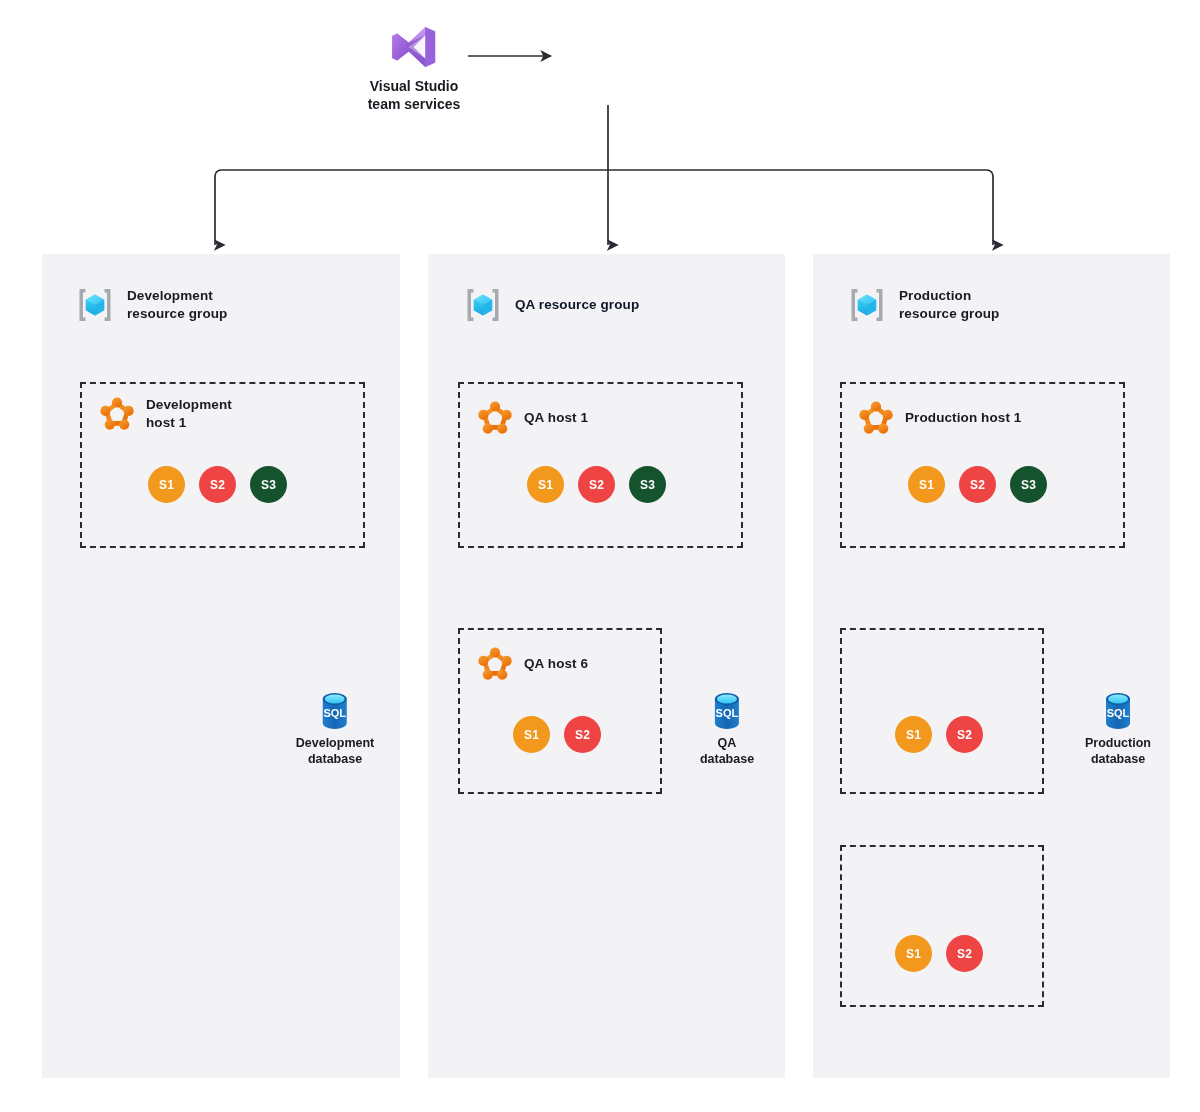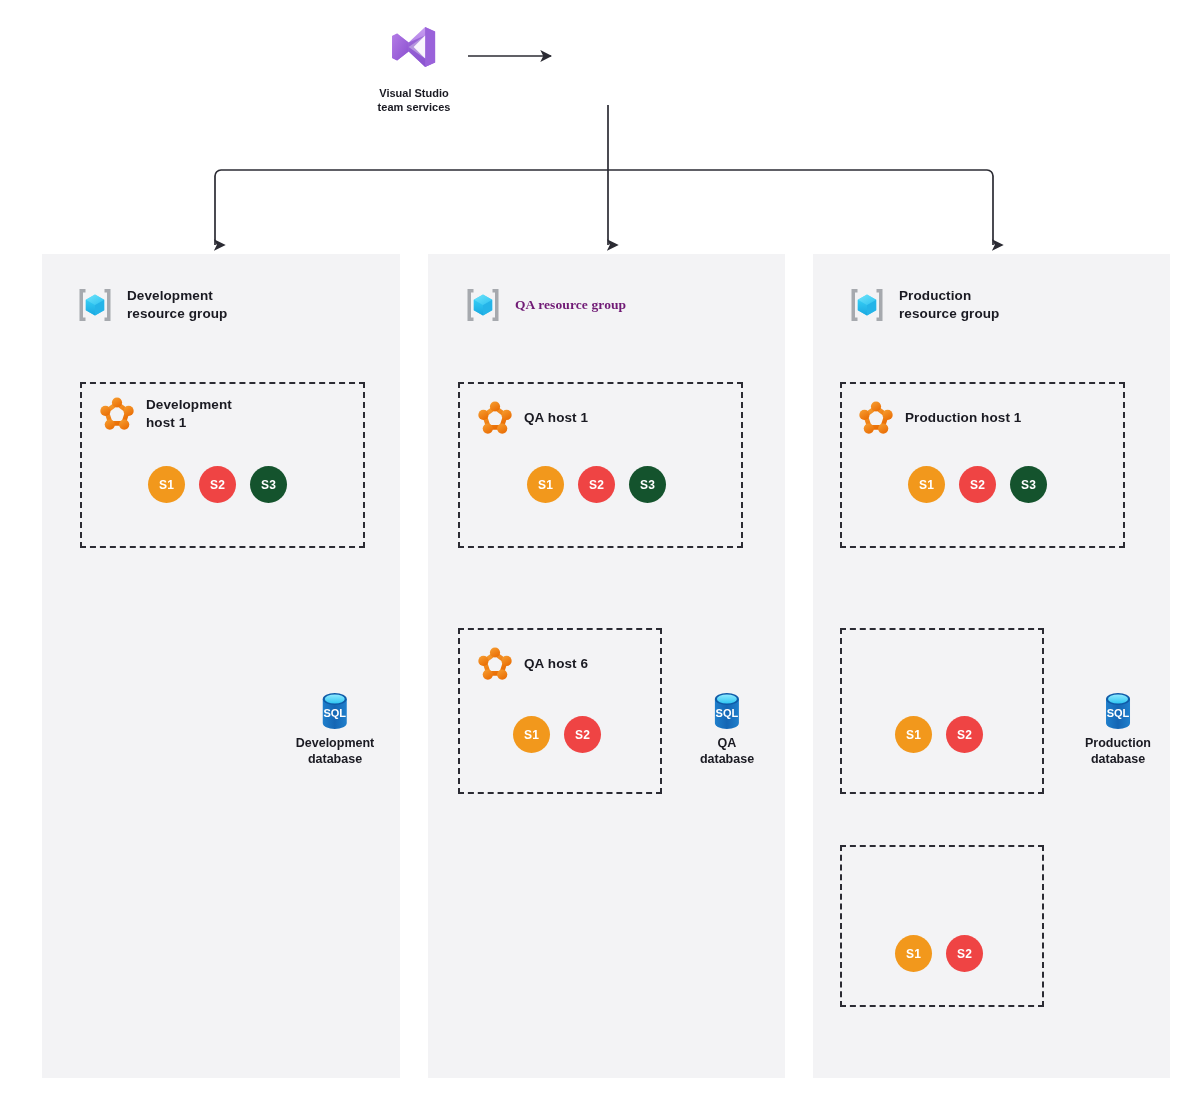--- a/index.html
+++ b/index.html
@@ -82,22 +82,22 @@
 
   
   .top-node {
     position: absolute;
     display: flex;
     flex-direction: column;
     align-items: center;
     transform: translateX(-50%);
   }
   .top-node .cap {
-    margin-top: 16px;
-    font-size: 11px;
+    margin-top: 7px;
+    font-size: 14px;
     font-weight: bold;
     color: #1a1a22;
     text-align: center;
     line-height: 1.3;
     white-space: pre-line;
   }
 
   
   .db-node {
     position: absolute;
@@ -275,21 +275,21 @@
         <path d="M9.5 3 L3.5 3 L3.5 35 L9.5 35 L9.5 31.5 L7 31.5 L7 6.5 L9.5 6.5 Z" fill="#a6a9ae"></path>
         <path d="M28.5 3 L34.5 3 L34.5 35 L28.5 35 L28.5 31.5 L31 31.5 L31 6.5 L28.5 6.5 Z" fill="#a6a9ae"></path>
         <g transform="translate(19,19)">
           <path d="M0 -10.5 L9.2 -5.2 L9.2 5.2 L0 10.5 L-9.2 5.2 L-9.2 -5.2 Z" fill="url(#gCubeR)"></path>
           <path d="M0 -10.5 L9.2 -5.2 L0 0 L-9.2 -5.2 Z" fill="url(#gCubeTop)"></path>
           <path d="M-9.2 -5.2 L0 0 L0 10.5 L-9.2 5.2 Z" fill="url(#gCubeL)"></path>
           <path d="M9.2 -5.2 L9.2 5.2 L0 10.5 L0 0 Z" fill="#25b4e8"></path>
         </g>
       </svg>
     </span>
-    <span class="label-13" style="font-weight:bold; white-space:pre-line; color:#701a75; line-height:1.3;font-family:Liberation Serif, serif;">QA resource group</span>
+    <span class="label-13" style="font-weight:bold; white-space:pre-line; color:#0f172a; line-height:1.3;">QA resource group</span>
   </div>
 
   <div class="host-box" style="left:458px; top:382px; width:285px; height:166px;"></div>
 
   <div class="host-head" style="left:477px; top:400px;">
     <span>
       <svg width="36" height="36" viewBox="0 0 36 36">
         <path d="M18 7.5 L28.5 15.1 L24.5 27.4 L11.5 27.4 L7.5 15.1 Z" fill="none" stroke="url(#gHost)" stroke-width="4.6"></path>
         <circle cx="18" cy="6.5" r="5.1" fill="url(#gHost)"></circle>
         <circle cx="29.6" cy="14.9" r="5.1" fill="url(#gHost)"></circle>

